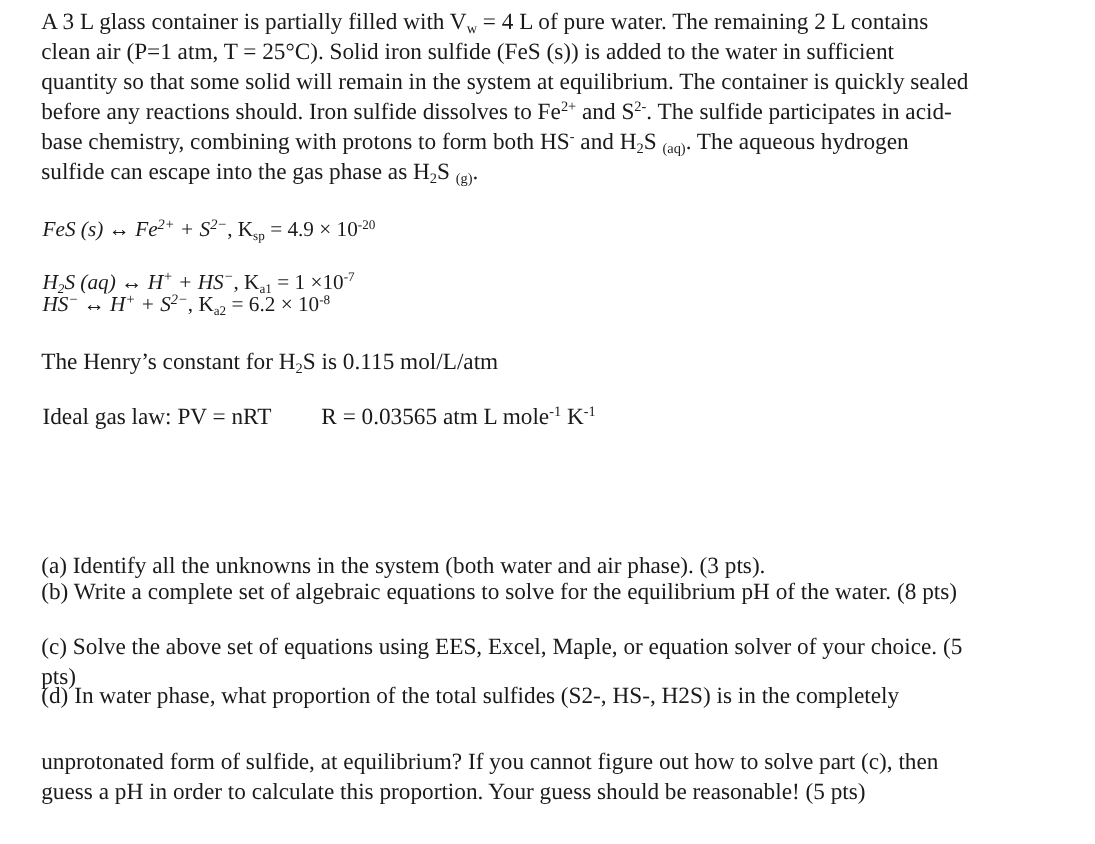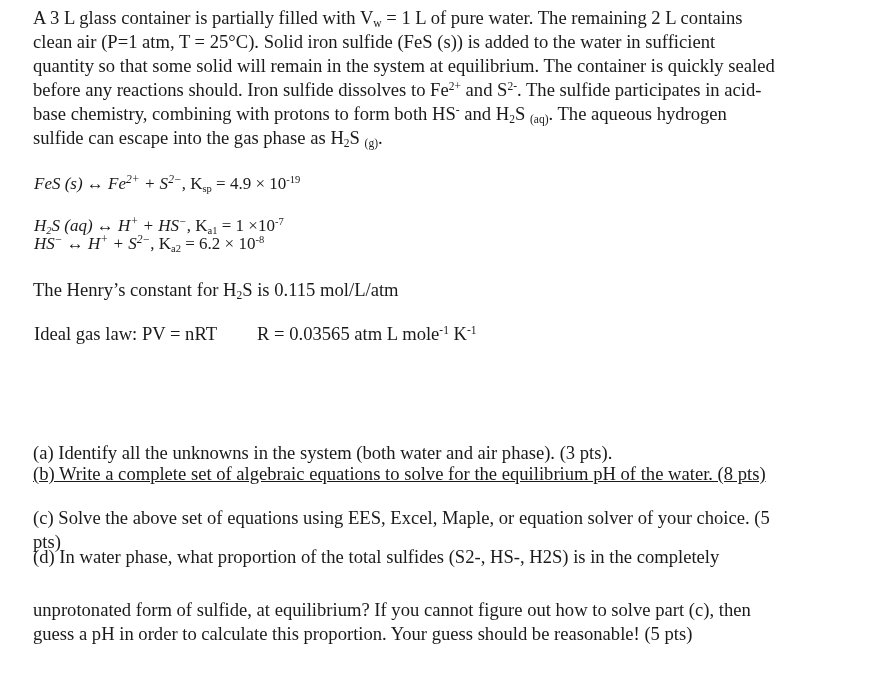--- a/index.html
+++ b/index.html
@@ -13,39 +13,39 @@
   sub { top:0.28em; }
   sup { top:-0.55em; }
   .eq { position:absolute; left:34px; white-space:nowrap; line-height:22px; font-size:17px; }
   .it { font-style:italic; }
   .eq sup.m { font-size:0.68em; top:-0.5em; }
 </style>
 </head>
 <body>
 
 <div>
-  <div class="line" style="top:7px;"><span>A 3 L glass container is partially filled with V</span><sub>w</sub><span> = 1 L of pure water. The remaining 2 L contains</span></div>
+  <div class="line" style="top:7px;"><span>A 3 L glass container is partially filled with V</span><sub>w</sub><span> = 4 L of pure water. The remaining 2 L contains</span></div>
   <div class="line" style="top:31px;">clean air (P=1 atm, T = 25°C). Solid iron sulfide (FeS (s)) is added to the water in sufficient</div>
   <div class="line" style="top:55px;">quantity so that some solid will remain in the system at equilibrium. The container is quickly sealed</div>
   <div class="line" style="top:79px;"><span>before any reactions should. Iron sulfide dissolves to Fe</span><sup>2+</sup><span> and S</span><sup>2-</sup><span>. The sulfide participates in acid-</span></div>
   <div class="line" style="top:103px;"><span>base chemistry, combining with protons to form both HS</span><sup>-</sup><span> and H</span><sub>2</sub><span>S </span><sub>(aq)</sub><span>. The aqueous hydrogen</span></div>
   <div class="line" style="top:127px;"><span>sulfide can escape into the gas phase as H</span><sub>2</sub><span>S </span><sub>(g)</sub><span>.</span></div>
 </div>
 
 <div>
-  <div class="eq" style="top:173px;"><span class="it">FeS (s) ↔ Fe</span><sup class="m it">2+</sup><span class="it"> + S</span><sup class="m it">2−</sup><span>, K</span><sub>sp</sub><span> = 4.9 × 10</span><sup>-19</sup></div>
+  <div class="eq" style="top:173px;"><span class="it">FeS (s) ↔ Fe</span><sup class="m it">2+</sup><span class="it"> + S</span><sup class="m it">2−</sup><span>, K</span><sub>sp</sub><span> = 4.9 × 10</span><sup>-20</sup></div>
   <div class="eq" style="top:215px;"><span class="it">H</span><sub class="it">2</sub><span class="it">S (aq) ↔ H</span><sup class="m it">+</sup><span class="it"> + HS</span><sup class="m it">−</sup><span>, K</span><sub>a1</sub><span> = 1 ×10</span><sup>-7</sup></div>
   <div class="eq" style="top:233px;"><span class="it">HS</span><sup class="m it">−</sup><span class="it"> ↔ H</span><sup class="m it">+</sup><span class="it"> + S</span><sup class="m it">2−</sup><span>, K</span><sub>a2</sub><span> = 6.2 × 10</span><sup>-8</sup></div>
 </div>
 
 <div class="line" style="top:279px;"><span>The Henry’s constant for H</span><sub>2</sub><span>S is 0.115 mol/L/atm</span></div>
 
 <div class="line" style="top:323px; left:34px;"><span>Ideal gas law: PV = nRT</span><span style="display:inline-block;width:40px;"></span><span>R = 0.03565 atm L mole</span><sup>-1</sup><span> K</span><sup>-1</sup></div>
 
 <div>
   <div class="line" style="top:419px;margin-top:23px;">(a) Identify all the unknowns in the system (both water and air phase). (3 pts).</div>
-  <div class="line" style="top:463px;text-decoration:underline;">(b) Write a complete set of algebraic equations to solve for the equilibrium pH of the water. (8 pts)</div>
+  <div class="line" style="top:463px;">(b) Write a complete set of algebraic equations to solve for the equilibrium pH of the water. (8 pts)</div>
   <div class="line" style="top:507px;font-family:Liberation Serif, serif;">(c) Solve the above set of equations using EES, Excel, Maple, or equation solver of your choice. (5</div>
   <div class="line" style="top:531px;">pts)</div>
   <div class="line" style="top:546px;">(d) In water phase, what proportion of the total sulfides (S2-, HS-, H2S) is in the completely</div>
   <div class="line" style="top:599px;">unprotonated form of sulfide, at equilibrium? If you cannot figure out how to solve part (c), then</div>
   <div class="line" style="top:623px;">guess a pH in order to calculate this proportion. Your guess should be reasonable! (5 pts)</div>
 </div>
 
 </body></html>

